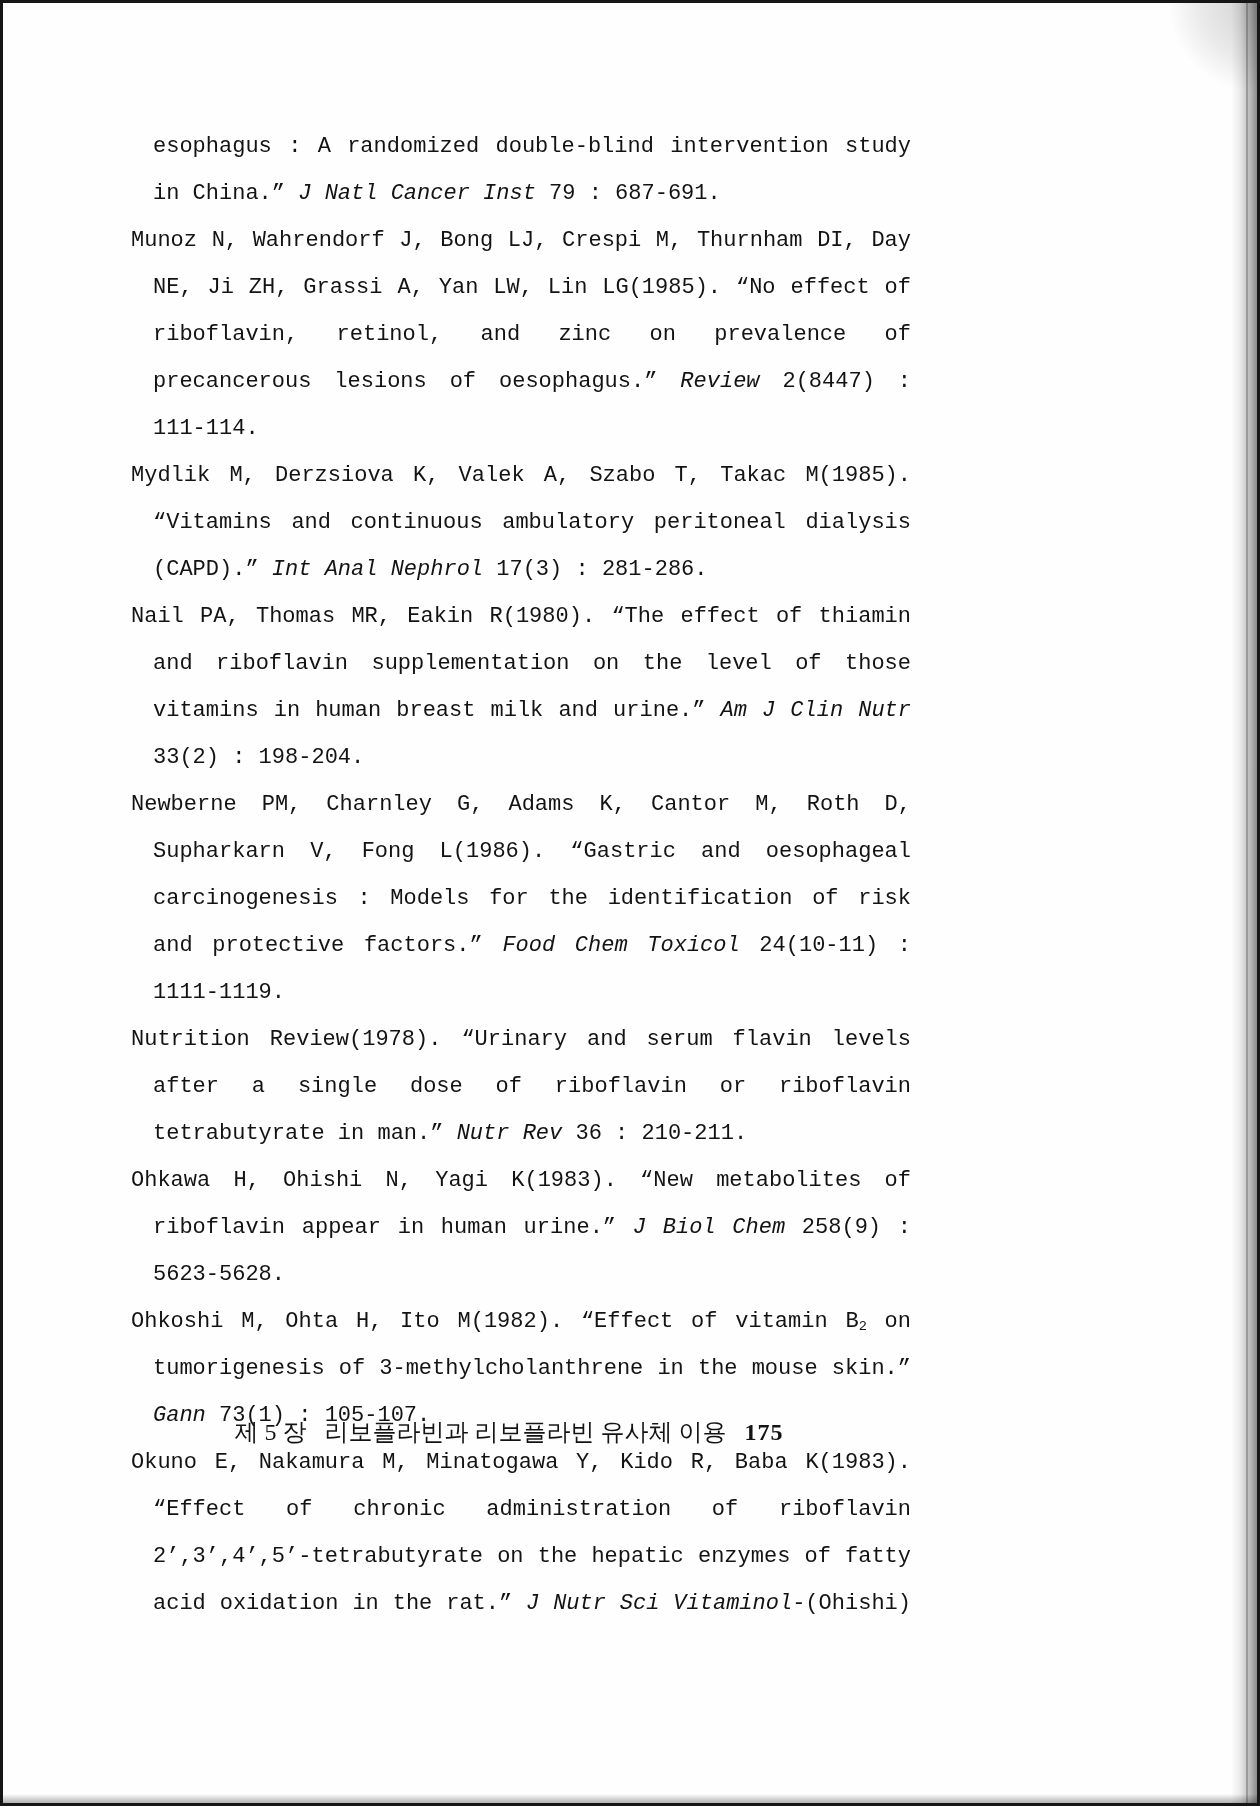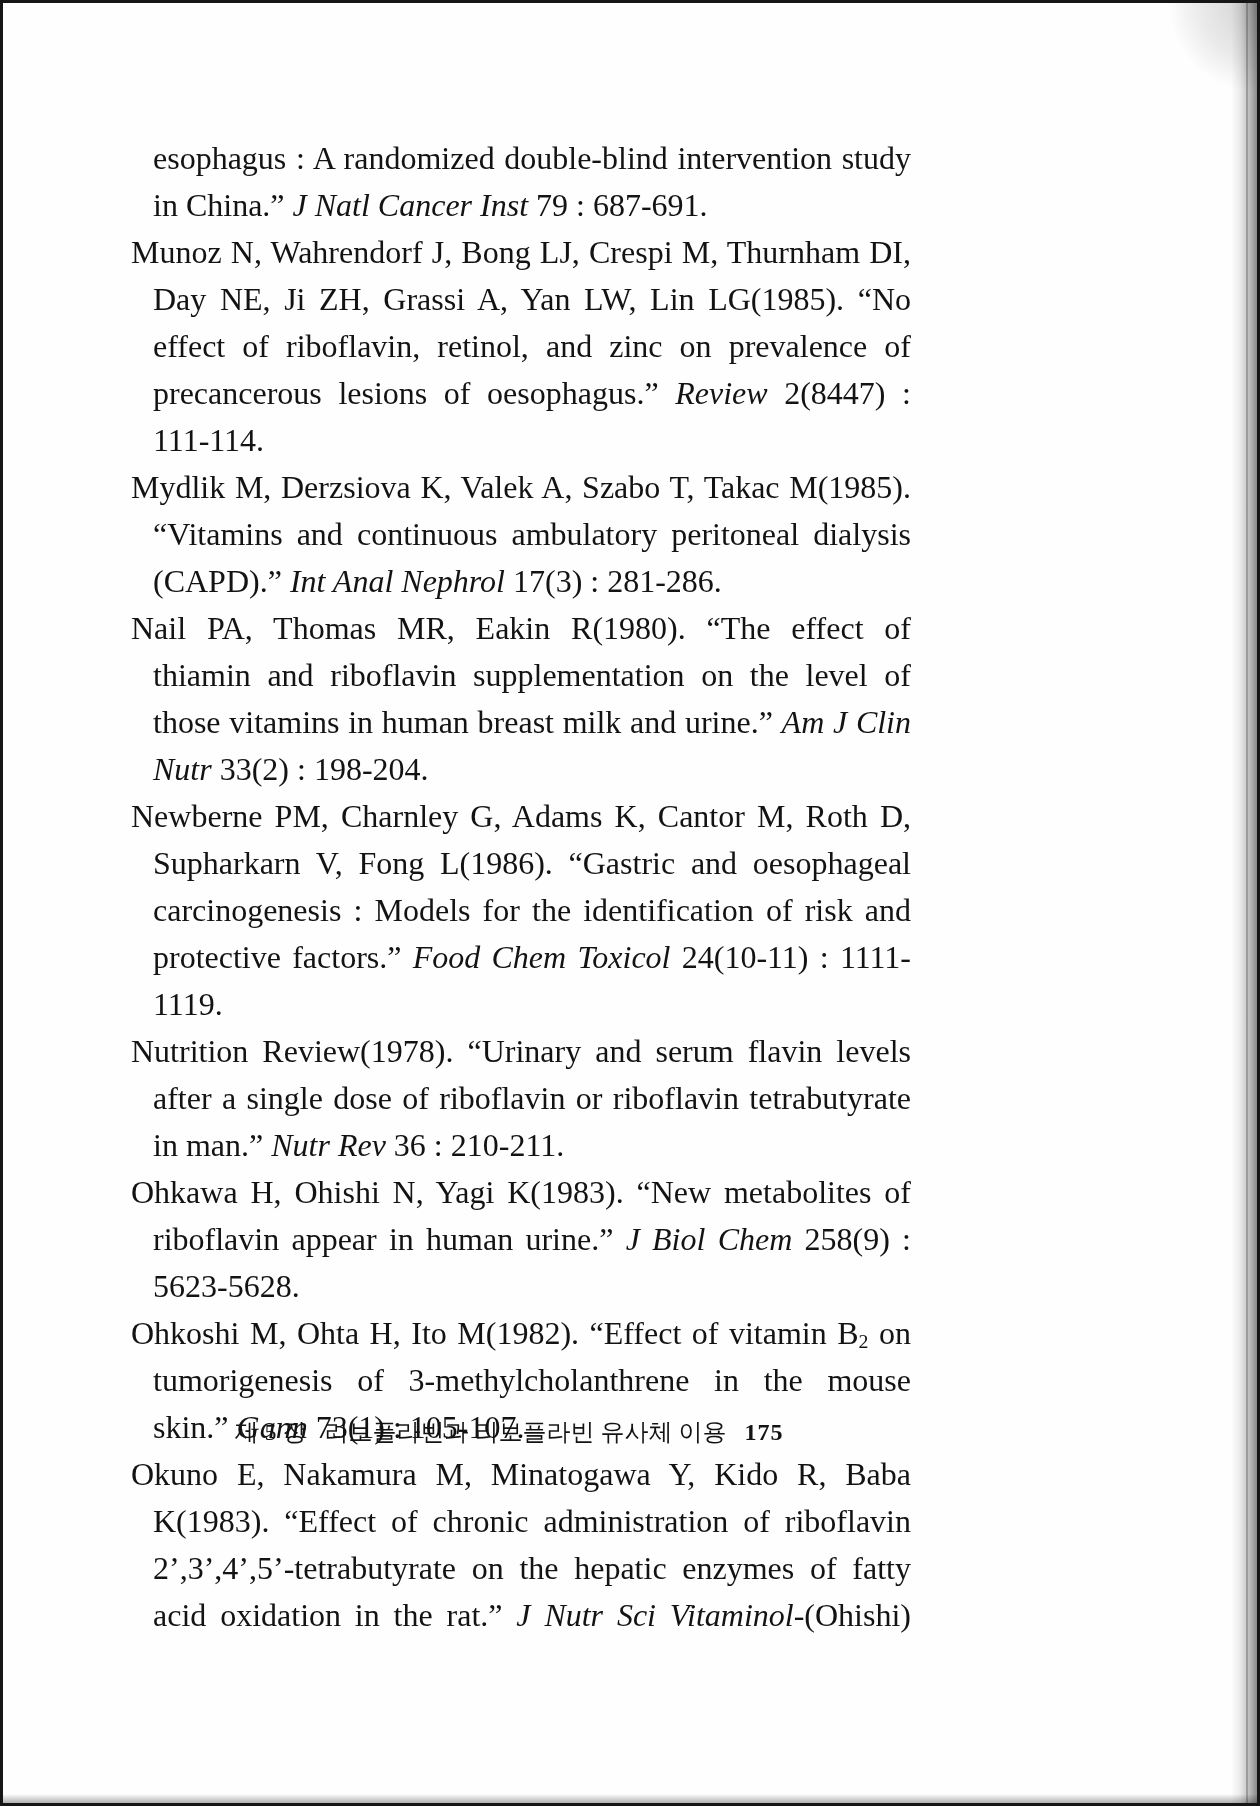--- a/index.html
+++ b/index.html
@@ -54,25 +54,26 @@
     height: 90px;
     background: radial-gradient(circle at 100% 0%,
       rgba(0,0,0,0.18) 0%,
       rgba(0,0,0,0.08) 45%,
       rgba(0,0,0,0) 70%);
   }
   
   .content {
     position: absolute;
     left: 128px;
-    top: 132px;
+    top: 120px;
     width: 780px;
-    font-size: 32px;
+    font-size: 22px;
     line-height: 47px;
     text-align: justify;
+    font-family: Liberation Mono, monospace;
   }
   p.ref {
     margin: 0;
     padding-left: 22px;
     text-indent: -22px;
   }
   p.ref.cont {
     text-indent: 0;
   }
   p.ref:last-child {

